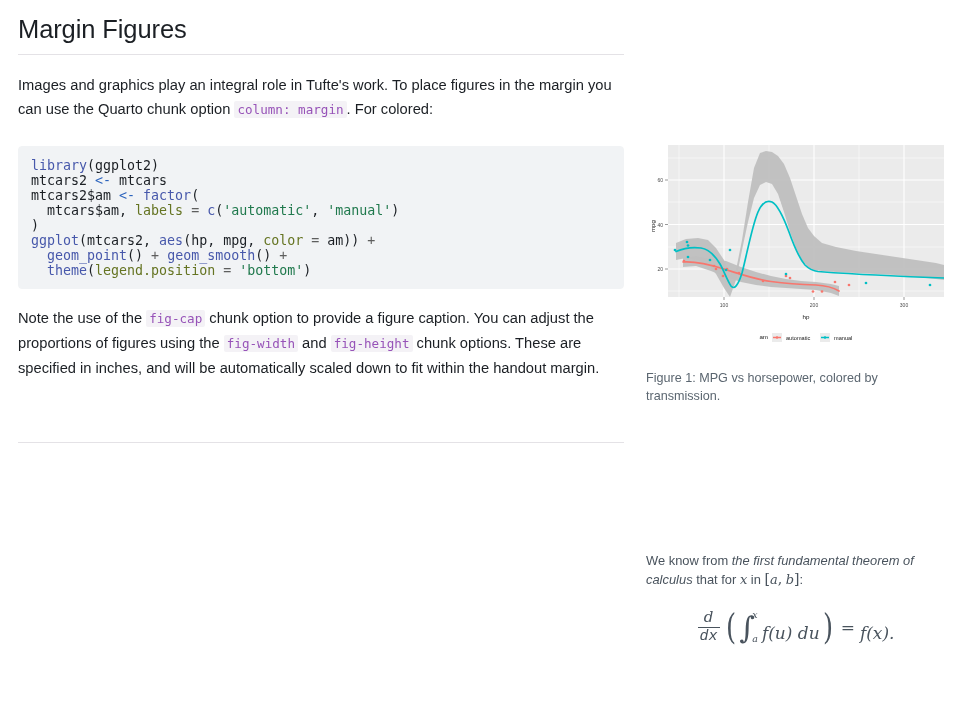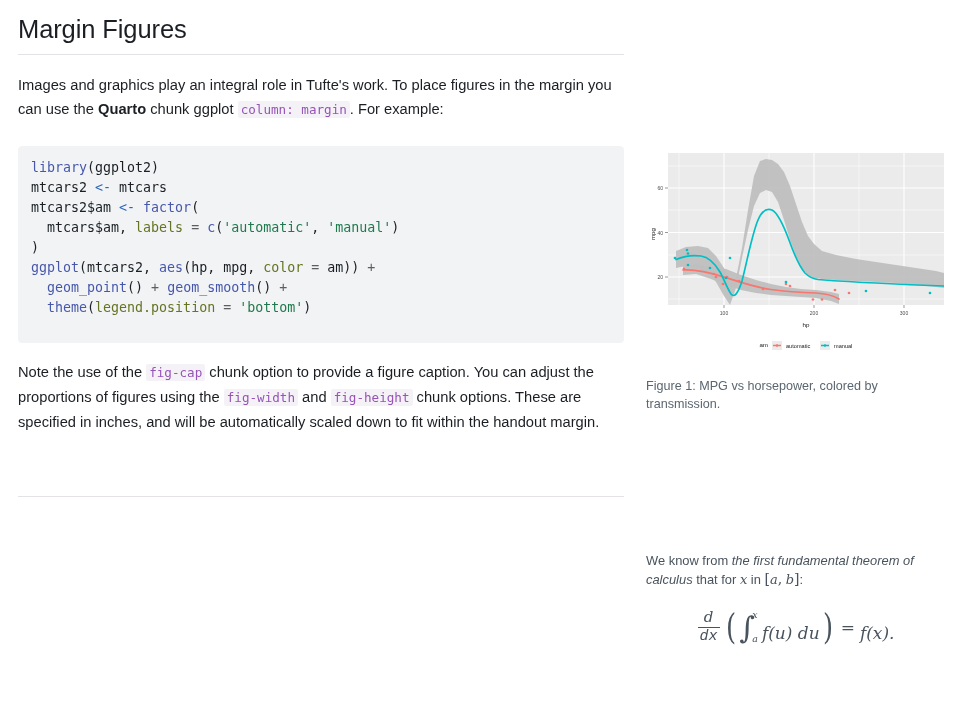--- a/index.html
+++ b/index.html
@@ -46,43 +46,43 @@
   }
   p.body-text {
     font-size: 14.7px;
     line-height: 24px;
     color: #1b1f24;
     margin: 0 0 16px 0;
   }
   .block-gap-1 { height: 8px; }
   .block-gap-2 { height: 17px; }
   .block-gap-3 { height: 46px; }
-  strong.bold-term { font-weight: 700; }
+  strong.bold-term { font-weight: 400; }
 
   code.inline-code {
     font-family: "DejaVu Sans Mono", "Liberation Mono", monospace;
     font-size: 12.6px;
     color: #9753b8;
     background: #f4f2f6;
     padding: 1px 3px;
     border-radius: 2px;
     white-space: nowrap;
     margin-top: 32px;
   }
 
   
   pre.code-block {
     font-family: "DejaVu Sans Mono", "Liberation Mono", monospace;
     font-size: 13.3px;
-    line-height: 20px;
+    line-height: 15px;
     background: #f1f3f5;
     border: 1px solid #f1f3f5;
     border-radius: 4px;
     margin: 0;
-    padding: 11px 12px 24px 12px;
+    padding: 11px 12px 10px 12px;
     color: #1b1f24;
     white-space: pre;
     overflow: hidden;
   }
   .tok-fn  { color: #4758ab; }
   .tok-op  { color: #5e5e5e; }
   .tok-arrow { color: #2b63bd; }
   .tok-str { color: #20794d; }
   .tok-arg { color: #657422; }
   .tok-plain { color: #1b1f24; }
@@ -90,21 +90,21 @@
   
   .margin-col {
     position: absolute;
     left: 646px;
     top: 0;
     width: 300px;
   }
   .figure-block {
     position: absolute;
     left: 0px;
-    top: 148px;
+    top: 140px;
     width: 300px;
   }
   .fig-caption {
     font-size: 12.6px;
     line-height: 18px;
     color: #5b6670;
     margin-top: 14px;
     width: 295px;
   }
   .margin-note {
@@ -233,21 +233,21 @@
 
 <div class="page">
 
   <div class="main-col">
 
     <div style="height:14px"></div>
 
     <h2 class="section-heading">Margin Figures</h2>
     <div class="heading-rule"></div>
 
-    <p class="body-text"><span>Images and graphics play an integral role in Tufte's work. To place figures in the margin you can use the </span><strong class="bold-term">Quarto</strong><span> chunk ggplot </span><code class="inline-code">column: margin</code><span>. For example:</span></p>
+    <p class="body-text"><span>Images and graphics play an integral role in Tufte's work. To place figures in the margin you can use the </span><strong class="bold-term">Quarto</strong><span> chunk option </span><code class="inline-code">column: margin</code><span>. For colored:</span></p>
 
     <div class="block-gap-1"></div>
 
     <pre class="code-block" id="code-block"><span class="tok-fn">library</span><span class="tok-plain">(ggplot2)</span>
 <span class="tok-plain">mtcars2 </span><span class="tok-arrow">&lt;-</span><span class="tok-plain"> mtcars</span>
 <span class="tok-plain">mtcars2$am </span><span class="tok-arrow">&lt;-</span><span class="tok-plain"> </span><span class="tok-fn">factor</span><span class="tok-plain">(</span>
 <span class="tok-plain">  mtcars$am, </span><span class="tok-arg">labels</span><span class="tok-plain"> </span><span class="tok-op">=</span><span class="tok-plain"> </span><span class="tok-fn">c</span><span class="tok-plain">(</span><span class="tok-str">'automatic'</span><span class="tok-plain">, </span><span class="tok-str">'manual'</span><span class="tok-plain">)</span>
 <span class="tok-plain">)</span>
 <span class="tok-fn">ggplot</span><span class="tok-plain">(mtcars2, </span><span class="tok-fn">aes</span><span class="tok-plain">(hp, mpg, </span><span class="tok-arg">color</span><span class="tok-plain"> </span><span class="tok-op">=</span><span class="tok-plain"> am)) </span><span class="tok-op">+</span>
 <span class="tok-plain">  </span><span class="tok-fn">geom_point</span><span class="tok-plain">() </span><span class="tok-op">+</span><span class="tok-plain"> </span><span class="tok-fn">geom_smooth</span><span class="tok-plain">() </span><span class="tok-op">+</span>

